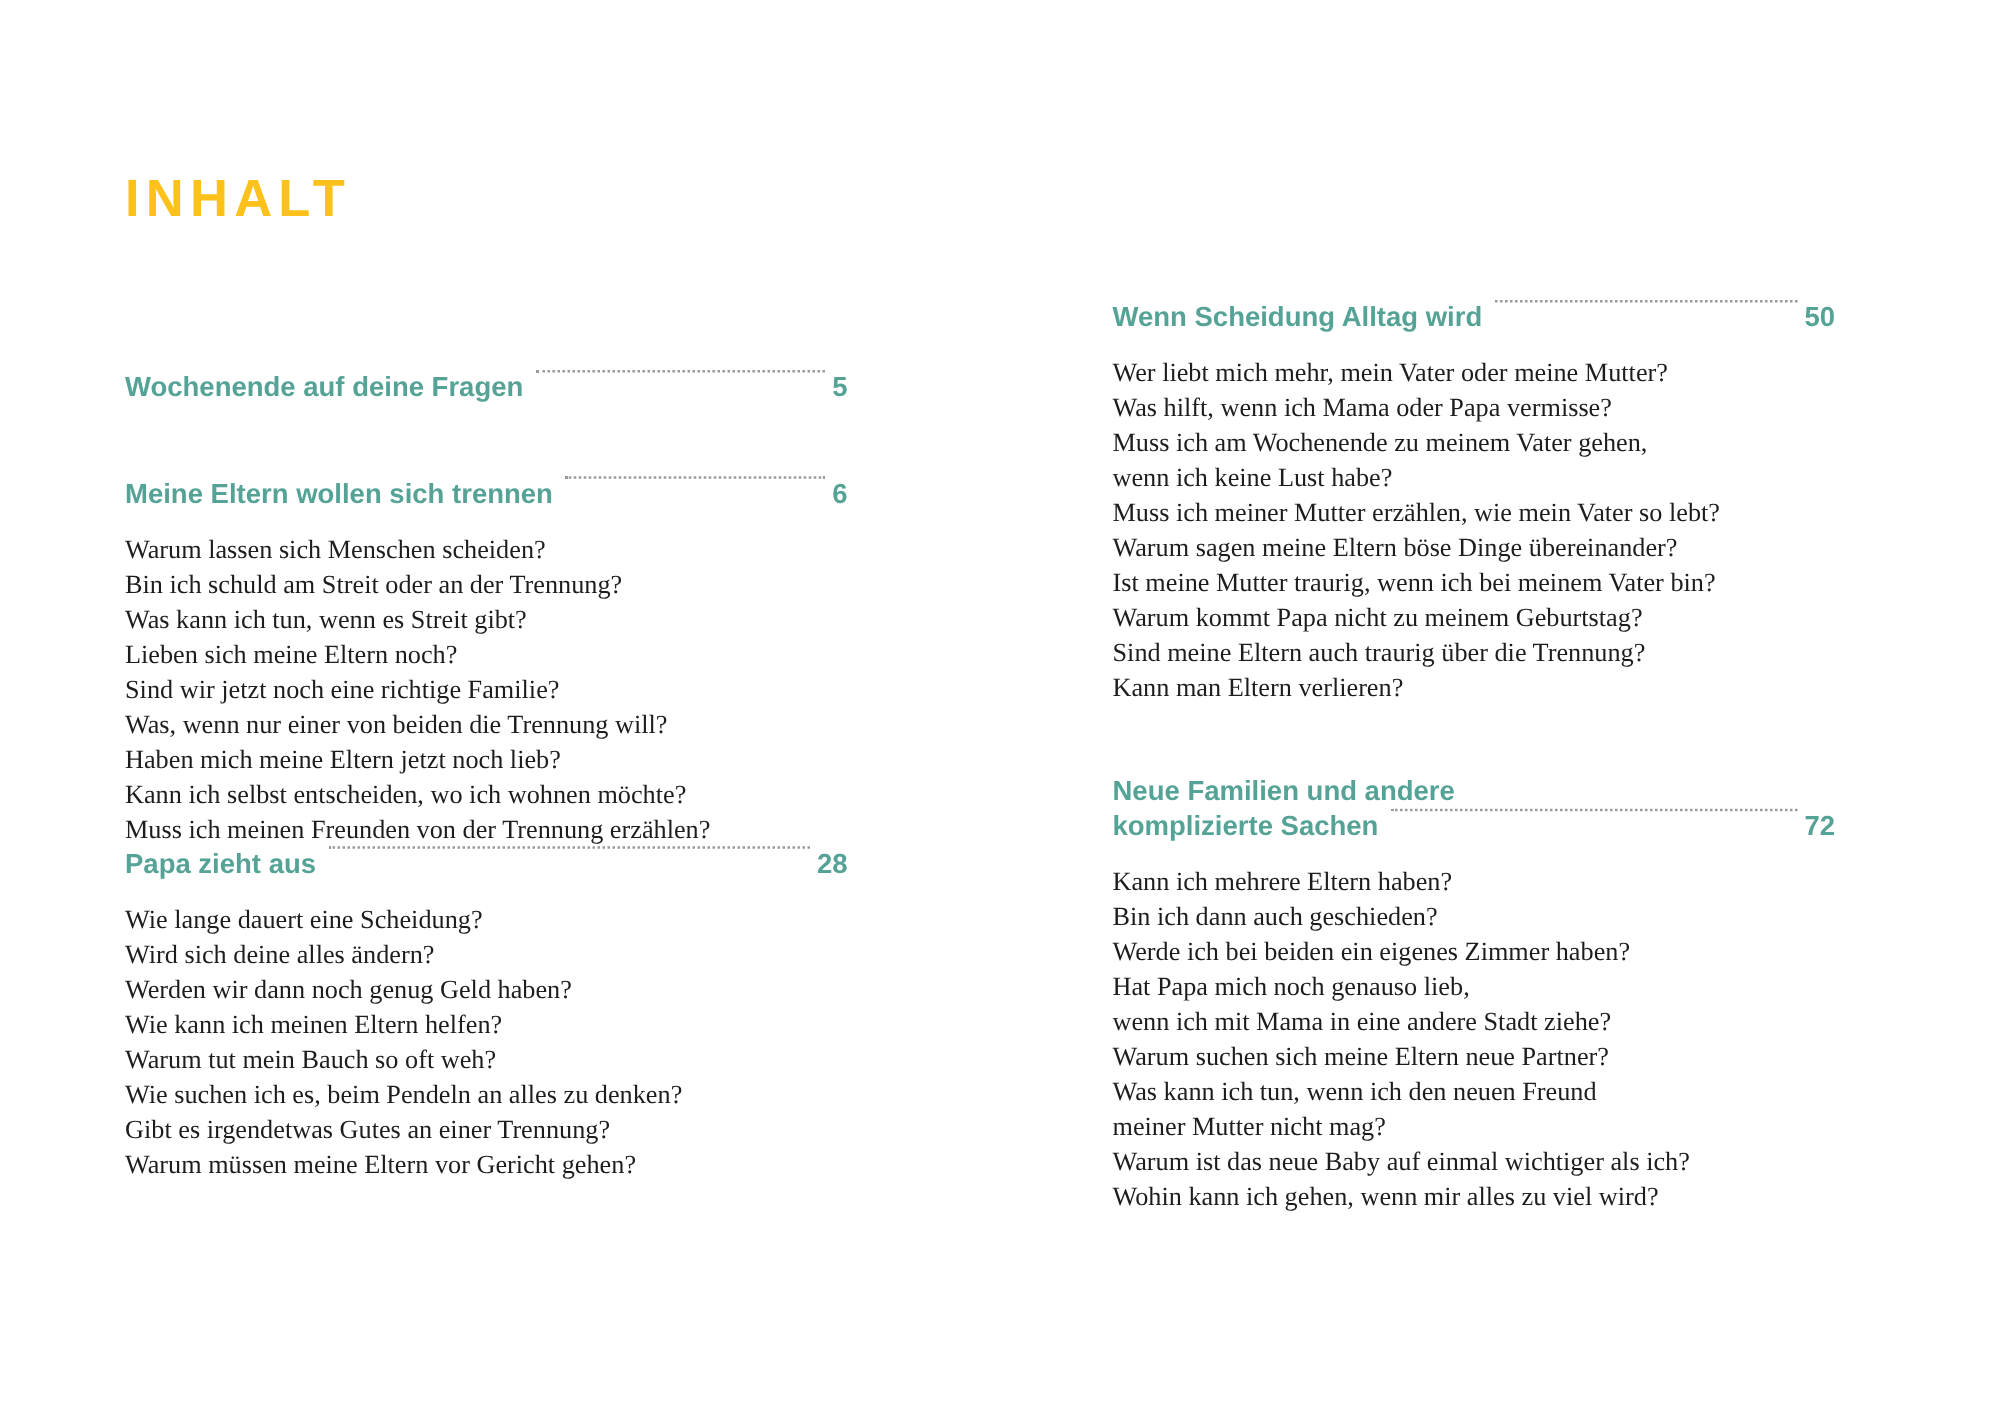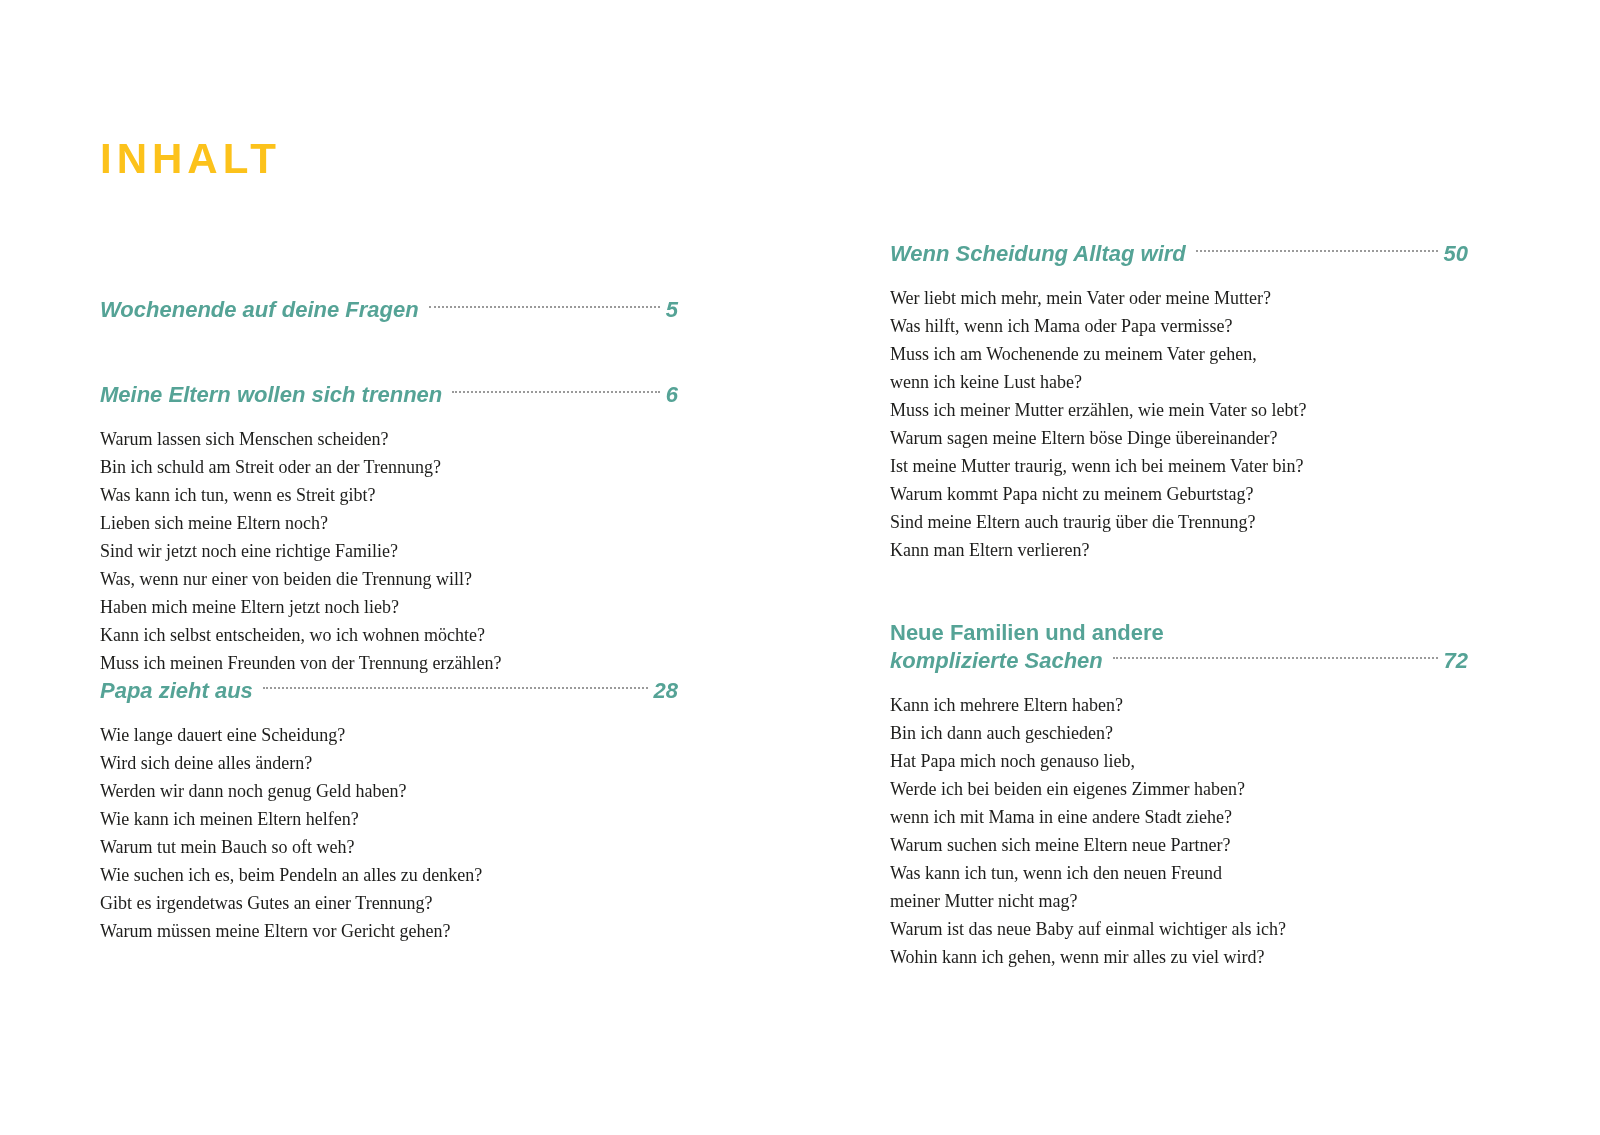--- a/index.html
+++ b/index.html
@@ -36,36 +36,36 @@
   .col-right .section:nth-of-type(2) { margin-top: 55px; }
 
   .title-line,
   .title-row .section-title,
   .title-row .page-number {
     color: #55A396;
     font-weight: bold;
     font-size: 22px;
     line-height: 28px;
   }
-  .title-row { display: flex; align-items: center; font-style: italic; }
+  .title-row { display: flex; align-items: flex-start; }
   .title-row .section-title { white-space: nowrap; }
   .leader {
     flex: 1 1 auto;
     min-width: 24px;
     border-bottom: 2.5px dotted #9a9a9a;
     margin: 0 6px 7px 10px;
   }
   .page-number { text-align: right; white-space: nowrap; }
 
   ul.questions {
     list-style: none;
     margin: 16px 0 0 0;
     padding: 0;
     font-family: "Liberation Serif", serif;
-    font-size: 18px;
+    font-size: 21px;
     line-height: 28px;
     color: #1d1d1b;
   }
 </style>
 </head>
 <body>
 
 <div class="page">
   <div class="col col-left">
     <h1 class="inhalt">INHALT</h1>
@@ -137,22 +137,22 @@
       <div class="section">
         <div class="title-line">Neue Familien und andere</div>
         <div class="title-row">
           <span class="section-title">komplizierte Sachen</span>
           <span class="leader"></span>
           <span class="page-number">72</span>
         </div>
         <ul class="questions">
           <li>Kann ich mehrere Eltern haben?</li>
           <li>Bin ich dann auch geschieden?</li>
+          <li>Werde ich bei beiden ein eigenes Zimmer haben?</li>
           <li>Hat Papa mich noch genauso lieb,</li>
-          <li>Werde ich bei beiden ein eigenes Zimmer haben?</li>
           <li>wenn ich mit Mama in eine andere Stadt ziehe?</li>
           <li>Warum suchen sich meine Eltern neue Partner?</li>
           <li>Was kann ich tun, wenn ich den neuen Freund</li>
           <li>meiner Mutter nicht mag?</li>
           <li>Warum ist das neue Baby auf einmal wichtiger als ich?</li>
           <li>Wohin kann ich gehen, wenn mir alles zu viel wird?</li>
         </ul>
       </div>
     </div>
 </div>

